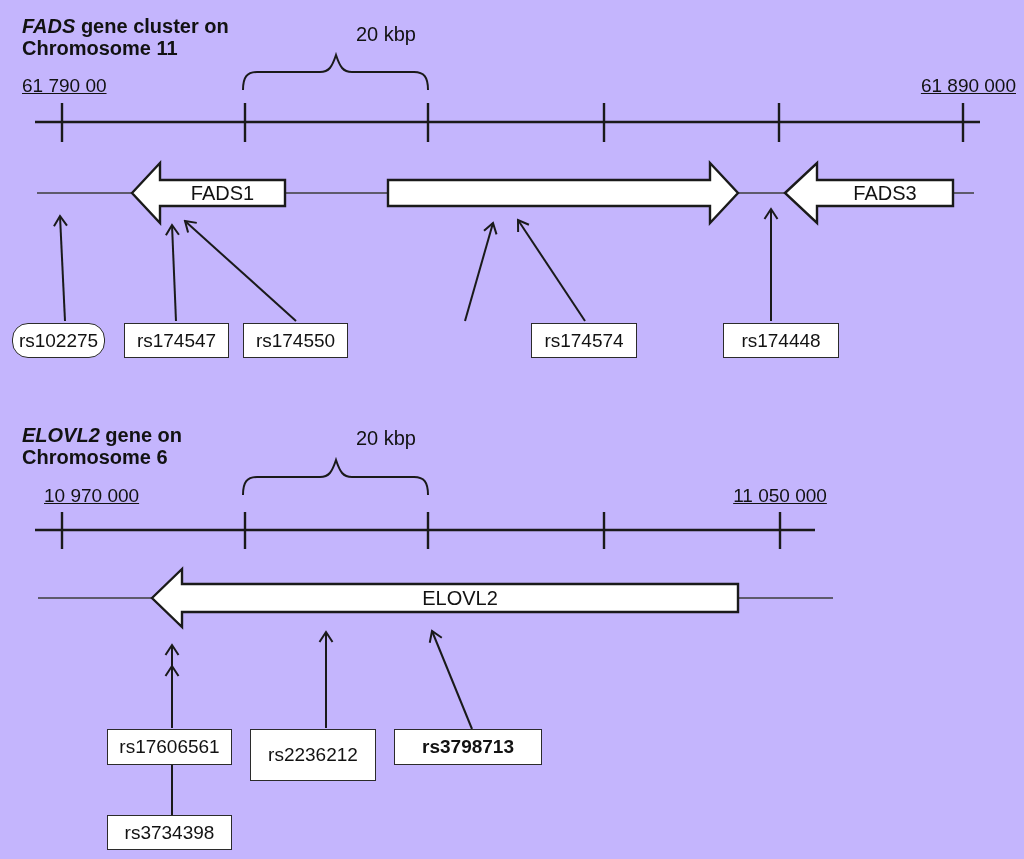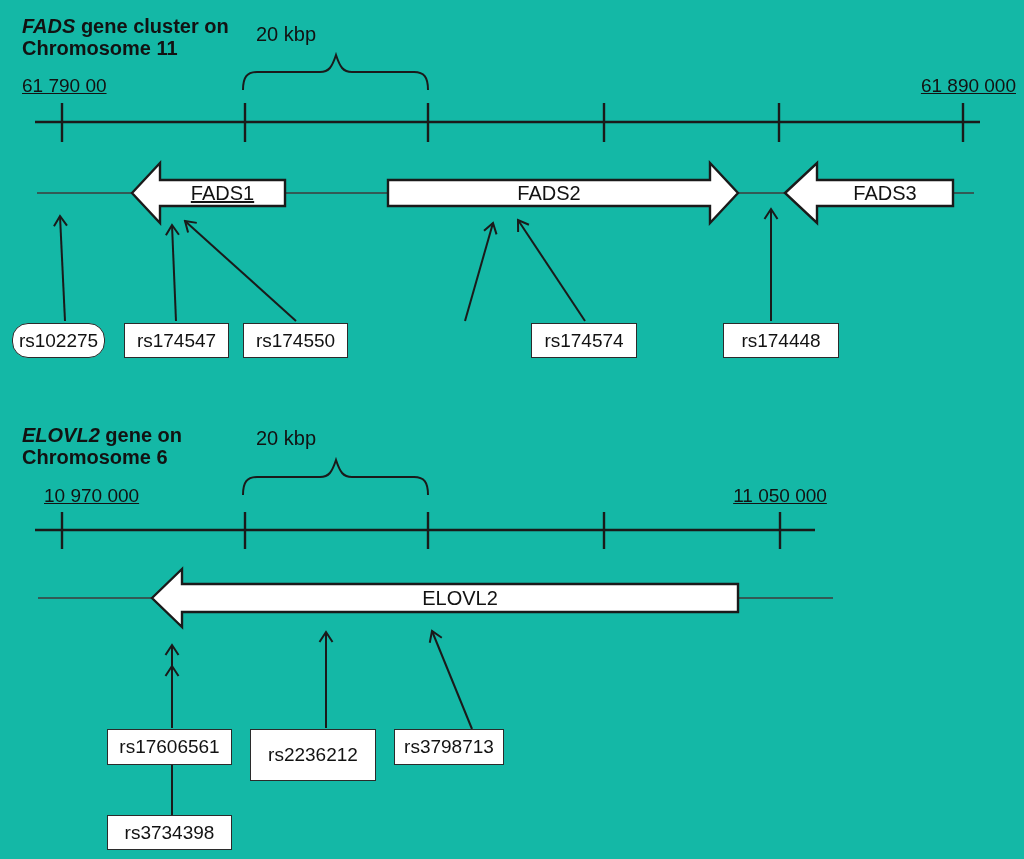--- a/index.html
+++ b/index.html
@@ -1,24 +1,24 @@
 <!DOCTYPE html>
 <html><head>
 <meta charset="utf-8">
 <style>
   html,body{margin:0;padding:0;background:#fff;}
-  #stage{position:relative;width:1024px;height:859px;background:#14b8a6;overflow:hidden;
+  #stage{position:relative;width:1024px;height:859px;background:#c4b5fd;overflow:hidden;
          font-family:"Liberation Sans",sans-serif;}
   #vector{position:absolute;left:0;top:0;z-index:1;}
   .lbl{position:absolute;z-index:2;color:#121212;white-space:nowrap;
        font-family:"Liberation Sans",sans-serif;}
   .title{font-weight:bold;font-size:20px;line-height:22px;}
   .title .ital{font-style:italic;}
   .coord{font-size:19px;text-decoration:underline;}
-  .scale{font-size:20px;text-align:left;width:160px;}
+  .scale{font-size:20px;text-align:right;width:160px;}
   .gene-lbl{font-size:20px;text-align:center;line-height:22px;}
   .snp{position:absolute;z-index:3;box-sizing:border-box;height:35px;background:#ffffff;
        border:1.7px solid #2b2b2b;display:flex;align-items:center;justify-content:center;
        font-size:19px;color:#121212;font-family:"Liberation Sans",sans-serif;}
   .ruler{stroke:#1a1a1a;stroke-width:2.4;}
   .tick{stroke:#1a1a1a;stroke-width:2.4;}
   .thin{stroke:#3d3d3d;stroke-width:1.5;fill:none;}
   .gene{fill:#ffffff;stroke:#1a1a1a;stroke-width:2.4;stroke-linejoin:miter;}
   .conn{stroke:#1a1a1a;stroke-width:2;fill:none;}
   .brace{stroke:#1a1a1a;stroke-width:2;fill:none;}
@@ -80,38 +80,37 @@
   </svg>
 
   <div class="lbl title" style="left:22px;top:15px;">
     <div><span class="ital">FADS</span><span> gene cluster on</span></div>
     <div>Chromosome 11</div>
   </div>
   <div class="lbl scale" style="left:256px;top:23px;">20 kbp</div>
   <div class="lbl coord" style="left:22px;top:75px;">61 790 00</div>
   <div class="lbl coord" style="left:816px;top:75px;width:200px;text-align:right;">61 890 000</div>
 
-  <div class="lbl gene-lbl" style="left:160px;top:182px;width:125px;text-decoration:underline;">FADS1</div>
-  <div class="lbl gene-lbl" style="left:388px;top:182px;width:322px;">FADS2</div>
+  <div class="lbl gene-lbl" style="left:160px;top:182px;width:125px;">FADS1</div>
   <div class="lbl gene-lbl" style="left:817px;top:182px;width:136px;">FADS3</div>
 
   <div class="snp" style="left:12px;top:323px;width:93px;border-radius:16px;">rs102275</div>
   <div class="snp" style="left:124px;top:323px;width:105px;">rs174547</div>
   <div class="snp" style="left:243px;top:323px;width:105px;">rs174550</div>
   <div class="snp" style="left:531px;top:323px;width:106px;">rs174574</div>
   <div class="snp" style="left:723px;top:323px;width:116px;">rs174448</div>
 
   <div class="lbl title" style="left:22px;top:424px;">
     <div><span class="ital">ELOVL2</span><span> gene on</span></div>
     <div>Chromosome 6</div>
   </div>
   <div class="lbl scale" style="left:256px;top:427px;">20 kbp</div>
   <div class="lbl coord" style="left:16px;top:485px;margin-left:28px;">10 970 000</div>
   <div class="lbl coord" style="left:705px;top:485px;width:150px;text-align:center;">11 050 000</div>
 
   <div class="lbl gene-lbl" style="left:182px;top:587px;width:556px;">ELOVL2</div>
 
   <div class="snp" style="left:107px;top:729px;width:125px;height:36px;">rs17606561</div>
   <div class="snp" style="left:250px;top:729px;width:126px;height:52px;">rs2236212</div>
-  <div class="snp" style="left:394px;top:729px;width:110px;height:36px;">rs3798713</div>
+  <div class="snp" style="left:394px;top:729px;width:148px;height:36px;font-weight:bold;">rs3798713</div>
   <div class="snp" style="left:107px;top:815px;width:125px;">rs3734398</div>
 
 </div>
 
 </body></html>

